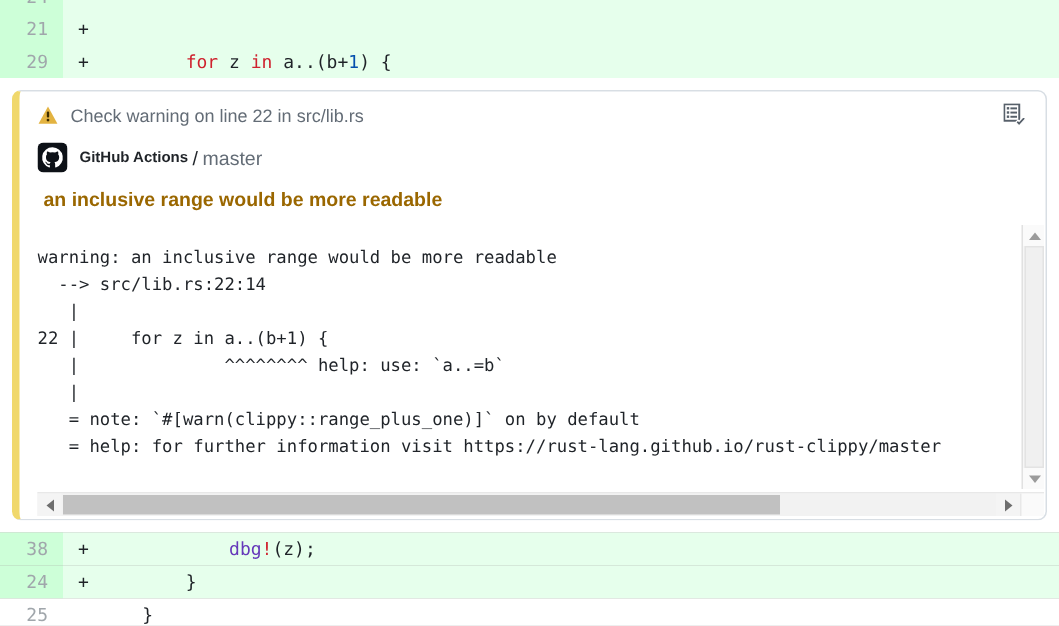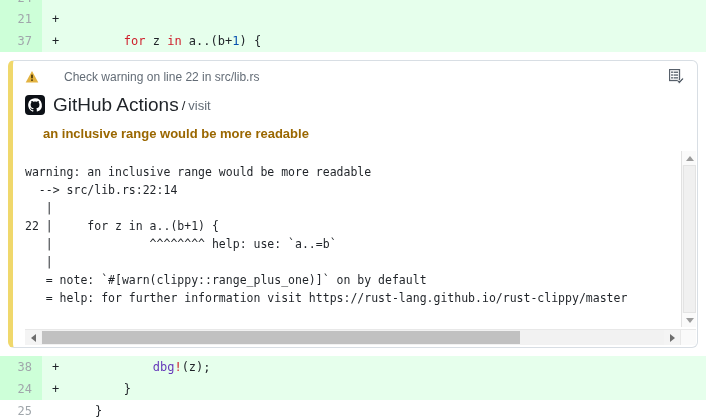--- a/index.html
+++ b/index.html
@@ -88,21 +88,20 @@
     border: 1px solid #d8dee4;
     border-left: 5px solid #f0d86c;
     border-radius: 6px;
     background: #ffffff;
     overflow: hidden;
   }
   .annotation-head {
     padding: 8px 12px 2px 12px;
     display: flex;
     align-items: flex-start;
-    gap: 17px;
   }
   .warn-triangle { flex: 0 0 auto; margin-top: 1px; margin-right: 8px; }
   .check-title {
     font-size: 12px;
     color: #636c76;
     line-height: 16px;
     flex: 1 1 auto;
     padding-top: 0px;
   }
   .checklist-btn {
@@ -115,29 +114,29 @@
     line-height: 0;
   }
 
   .actions-row {
     display: flex;
     align-items: center;
     padding: 4px 12px 0 12px;
   }
   .gh-logo { flex: 0 0 auto; margin-right: 8px; line-height: 0; }
   .actions-name {
-    font-size: 19px;
-    font-weight: normal;
+    font-size: 10px;
+    font-weight: bold;
     color: #1f2328;
   }
   .actions-sep { font-size: 13px; color: #1f2328; margin: 0 3px; font-weight: normal;}
   .actions-job { font-size: 13px; color: #636c76; font-weight: normal; }
 
   .annotation-title {
-    padding: 10px 12px 2px 30px;
+    padding: 10px 12px 2px 16px;
     font-size: 13px;
     font-weight: bold;
     color: #9a6700;
   }
 
   
   .output-pane {
     position: relative;
     margin: 8px 1px 0 12px;
     height: 176px;
@@ -206,21 +205,21 @@
     <div class="code-s"></div>
   </div>
 
   <table class="diff-table">
     <tbody id="rows-top">
         <tr class="diff-row addition">
           <td class="ln">21</td>
           <td class="code"><span class="marker">+</span><span class="plain"></span></td>
         </tr>
         <tr class="diff-row addition">
-          <td class="ln">37</td>
+          <td class="ln">29</td>
           <td class="code"><span class="marker">+</span><span class="plain">        </span><span class="kw">for</span><span class="plain"> z </span><span class="kw">in</span><span class="plain"> a..(b</span><span class="plain">+</span><span class="num">1</span><span class="plain">) {</span></td>
         </tr>
       </tbody>
   </table>
 
   <div class="annotation-wrap">
     <div class="annotation">
 
       <div class="annotation-head">
         <span class="warn-triangle">
@@ -247,21 +246,21 @@
 
       <div class="actions-row">
         <span class="gh-logo">
           <svg width="20" height="20" viewBox="0 0 20 20" aria-hidden="true">
             <rect x="0" y="0" width="20" height="20" rx="4" fill="#0d1117"></rect>
             <path fill="#ffffff" d="M10 3.2a6.9 6.9 0 0 0-2.18 13.45c.35.06.47-.15.47-.33v-1.2c-1.92.42-2.33-.93-2.33-.93-.31-.8-.77-1.01-.77-1.01-.63-.43.05-.42.05-.42.7.05 1.06.72 1.06.72.62 1.06 1.63.75 2.03.58.06-.45.24-.75.44-.92-1.53-.18-3.14-.77-3.14-3.42 0-.76.27-1.38.71-1.86-.07-.18-.31-.88.07-1.83 0 0 .58-.19 1.9.71a6.6 6.6 0 0 1 3.46 0c1.32-.9 1.9-.71 1.9-.71.38.95.14 1.65.07 1.83.44.48.71 1.1.71 1.86 0 2.66-1.61 3.24-3.15 3.41.25.21.47.63.47 1.27v1.88c0 .18.12.4.48.33A6.9 6.9 0 0 0 10 3.2z"></path>
           </svg>
         </span>
         <span class="actions-name">GitHub Actions</span>
         <span class="actions-sep">/</span>
-        <span class="actions-job">visit</span>
+        <span class="actions-job">master</span>
       </div>
 
       <div class="annotation-title">an inclusive range would be more readable</div>
 
       <div class="output-pane">
         <pre class="output-text">warning: an inclusive range would be more readable
   --&gt; src/lib.rs:22:14
    |
 22 |     for z in a..(b+1) {
    |              ^^^^^^^^ help: use: `a..=b`

